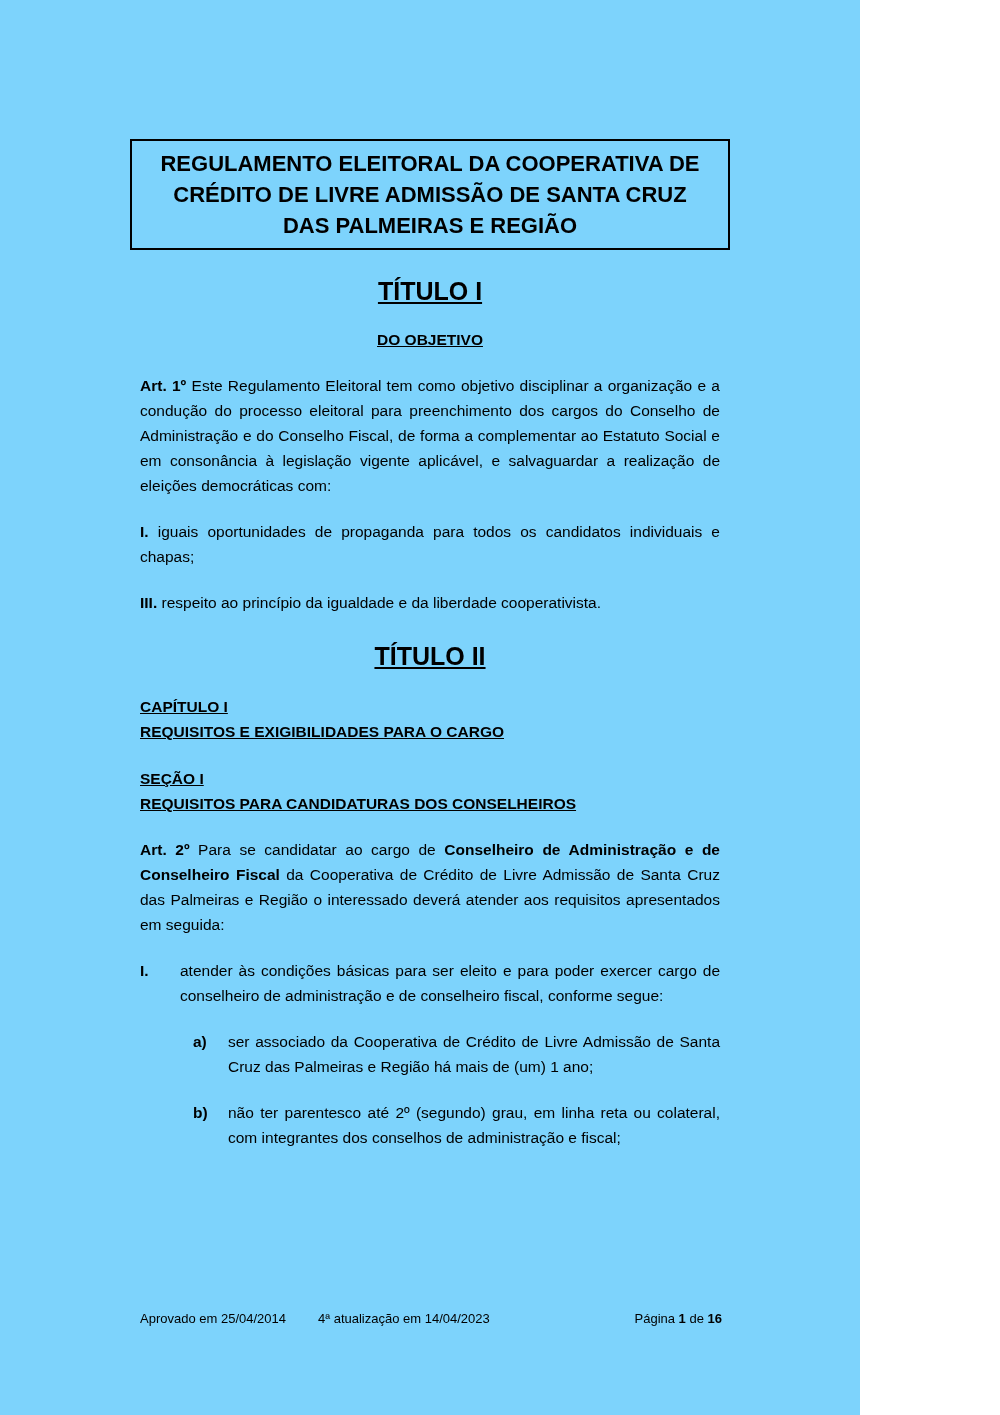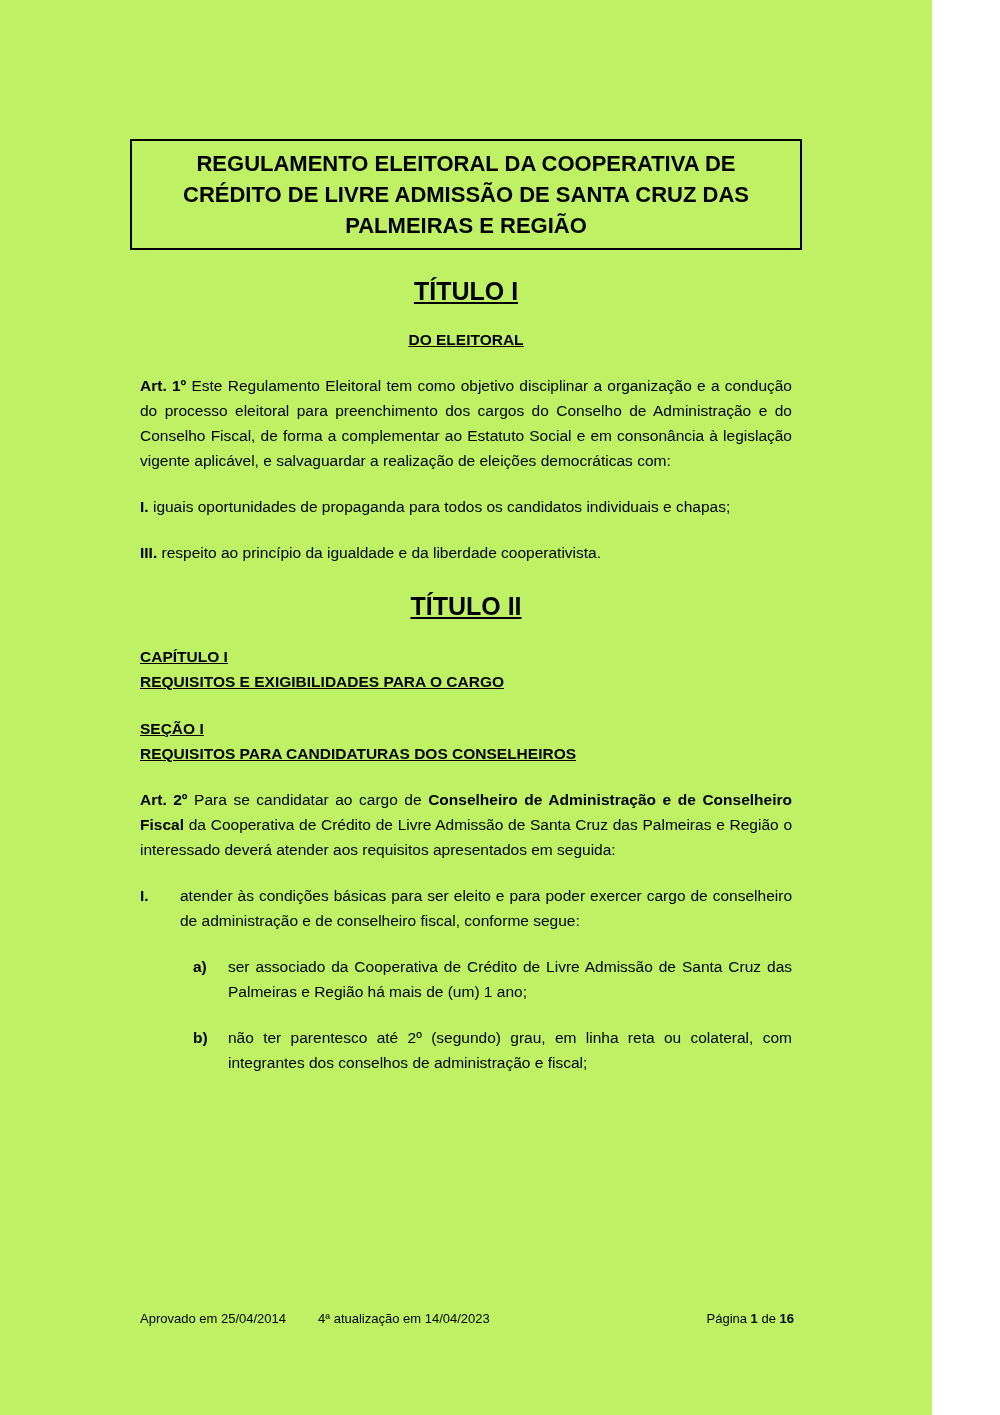--- a/index.html
+++ b/index.html
@@ -5,23 +5,23 @@
   * { margin: 0; padding: 0; box-sizing: border-box; }
   html, body { background: #ffffff; }
   body {
     width: 1000px;
     height: 1415px;
     font-family: "Liberation Sans", sans-serif;
     color: #000000;
   }
   .page {
     position: relative;
-    width: 932px;
+    width: 860px;
     height: 1415px;
-    background: #bef264;
+    background: #7dd3fc;
     overflow: hidden;
   }
   .content {
     padding: 139px 140px 0 140px;
   }
   .title-box {
     border: 2px solid #000000;
     margin: 0 -10px;
     padding: 7px 22px;
     text-align: center;
@@ -101,21 +101,21 @@
 
 <div class="page">
   <div class="content">
 
     <div class="title-box">
       <div class="doc-title">REGULAMENTO ELEITORAL DA COOPERATIVA DE CRÉDITO DE LIVRE ADMISSÃO DE SANTA CRUZ DAS PALMEIRAS E REGIÃO</div>
     </div>
 
     <div class="h-titulo">TÍTULO I</div>
 
-    <div class="h-section">DO ELEITORAL</div>
+    <div class="h-section">DO OBJETIVO</div>
 
     <p class="body"><span class="b">Art. 1º</span><span> Este Regulamento Eleitoral tem como objetivo disciplinar a organização e a condução do processo eleitoral para preenchimento dos cargos do Conselho de Administração e do Conselho Fiscal, de forma a complementar ao Estatuto Social e em consonância à legislação vigente aplicável, e salvaguardar a realização de eleições democráticas com:</span></p>
 
     <p class="body"><span class="b">I.</span><span> iguais oportunidades de propaganda para todos os candidatos individuais e chapas;</span></p>
 
 
     <p class="body"><span class="b">III.</span><span> respeito ao princípio da igualdade e da liberdade cooperativista.</span></p>
 
     <div class="h-titulo">TÍTULO II</div>
 

